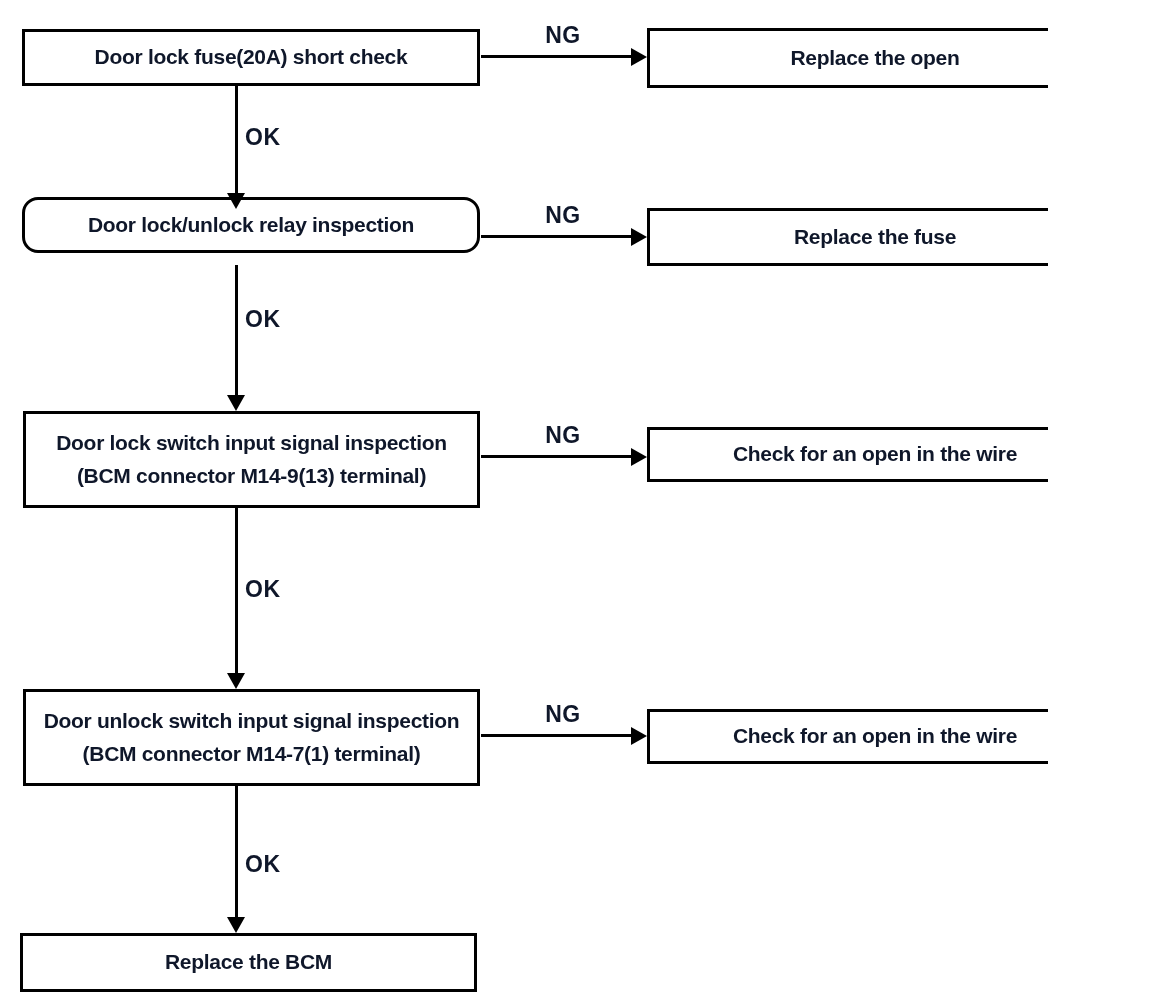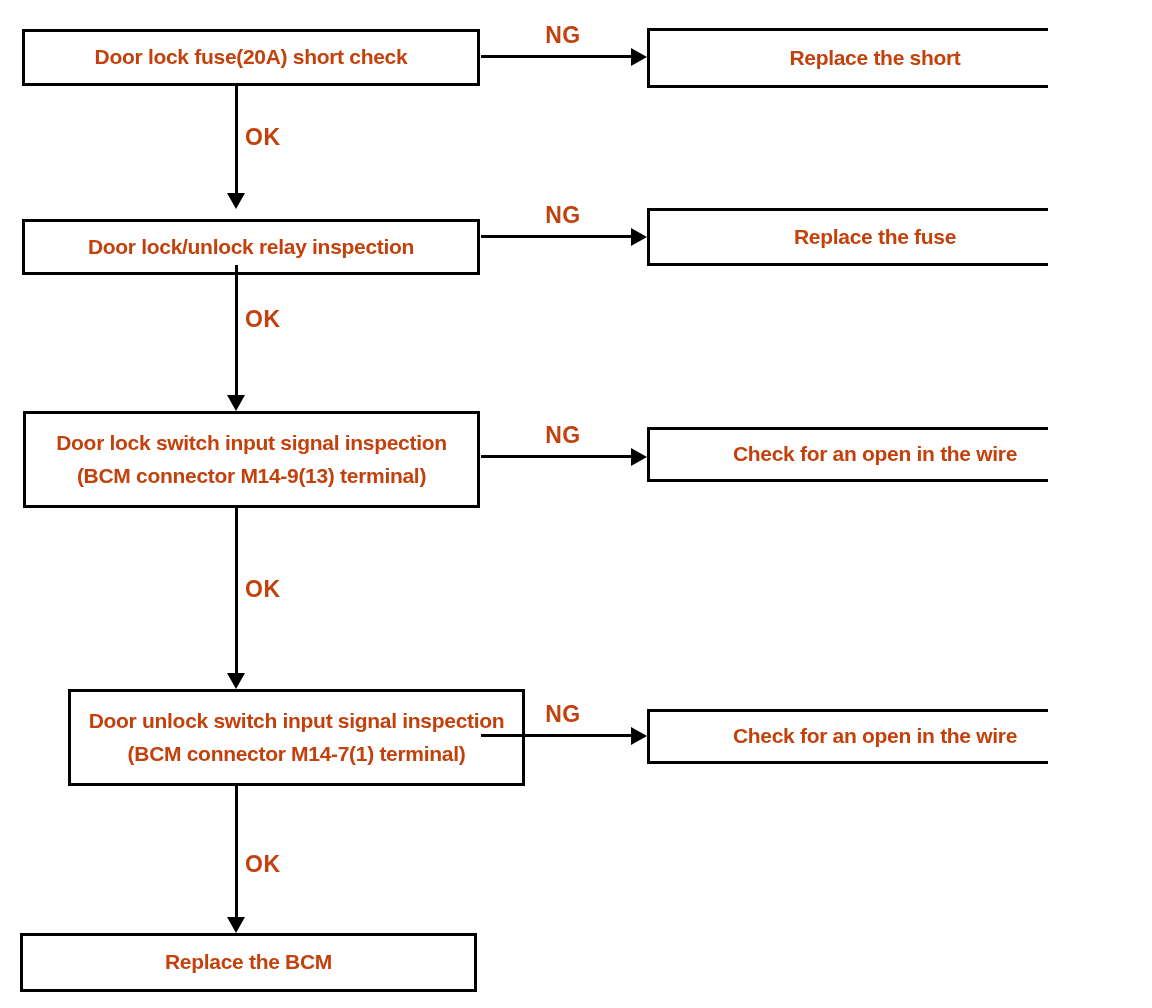--- a/index.html
+++ b/index.html
@@ -6,21 +6,21 @@
     margin: 0;
     padding: 0;
     background: #ffffff;
   }
   .canvas {
     position: relative;
     width: 1048px;
     height: 1008px;
     background: #ffffff;
     font-family: "Liberation Sans", sans-serif;
-    color: #c2410c;
+    color: #0f172a;
     overflow: hidden;
   }
   .box {
     position: absolute;
     box-sizing: border-box;
     border: 3px solid #000000;
     background: #ffffff;
     display: flex;
     flex-direction: column;
     align-items: center;
@@ -93,40 +93,40 @@
 </style>
 </head>
 <body>
 
 <div class="canvas">
 
   <div class="box" style="left:22px; top:29px; width:458px; height:57px;">
     <span>Door lock fuse(20A) short check</span>
   </div>
 
-  <div class="box" style="left:22px; top:219px; width:458px; height:56px;">
+  <div class="box" style="left:22px; top:197px; width:458px; height:56px;border-radius:16px;">
     <span>Door lock/unlock relay inspection</span>
   </div>
 
   <div class="box" style="left:23px; top:411px; width:457px; height:97px;">
     <span>Door lock switch input signal inspection</span>
     <span>(BCM connector M14-9(13) terminal)</span>
   </div>
 
-  <div class="box" style="left:23px; top:689px; width:457px; height:97px;margin-left:45px;">
+  <div class="box" style="left:23px; top:689px; width:457px; height:97px;">
     <span>Door unlock switch input signal inspection</span>
     <span>(BCM connector M14-7(1) terminal)</span>
   </div>
 
   <div class="box" style="left:20px; top:933px; width:457px; height:59px;">
     <span>Replace the BCM</span>
   </div>
 
   <div class="box" style="left:647px; top:28px; width:456px; height:60px;">
-    <span>Replace the short</span>
+    <span>Replace the open</span>
   </div>
 
   <div class="box" style="left:647px; top:208px; width:456px; height:58px;">
     <span>Replace the fuse</span>
   </div>
 
   <div class="box" style="left:647px; top:427px; width:456px; height:55px;">
     <span>Check for an open in the wire</span>
   </div>
 

